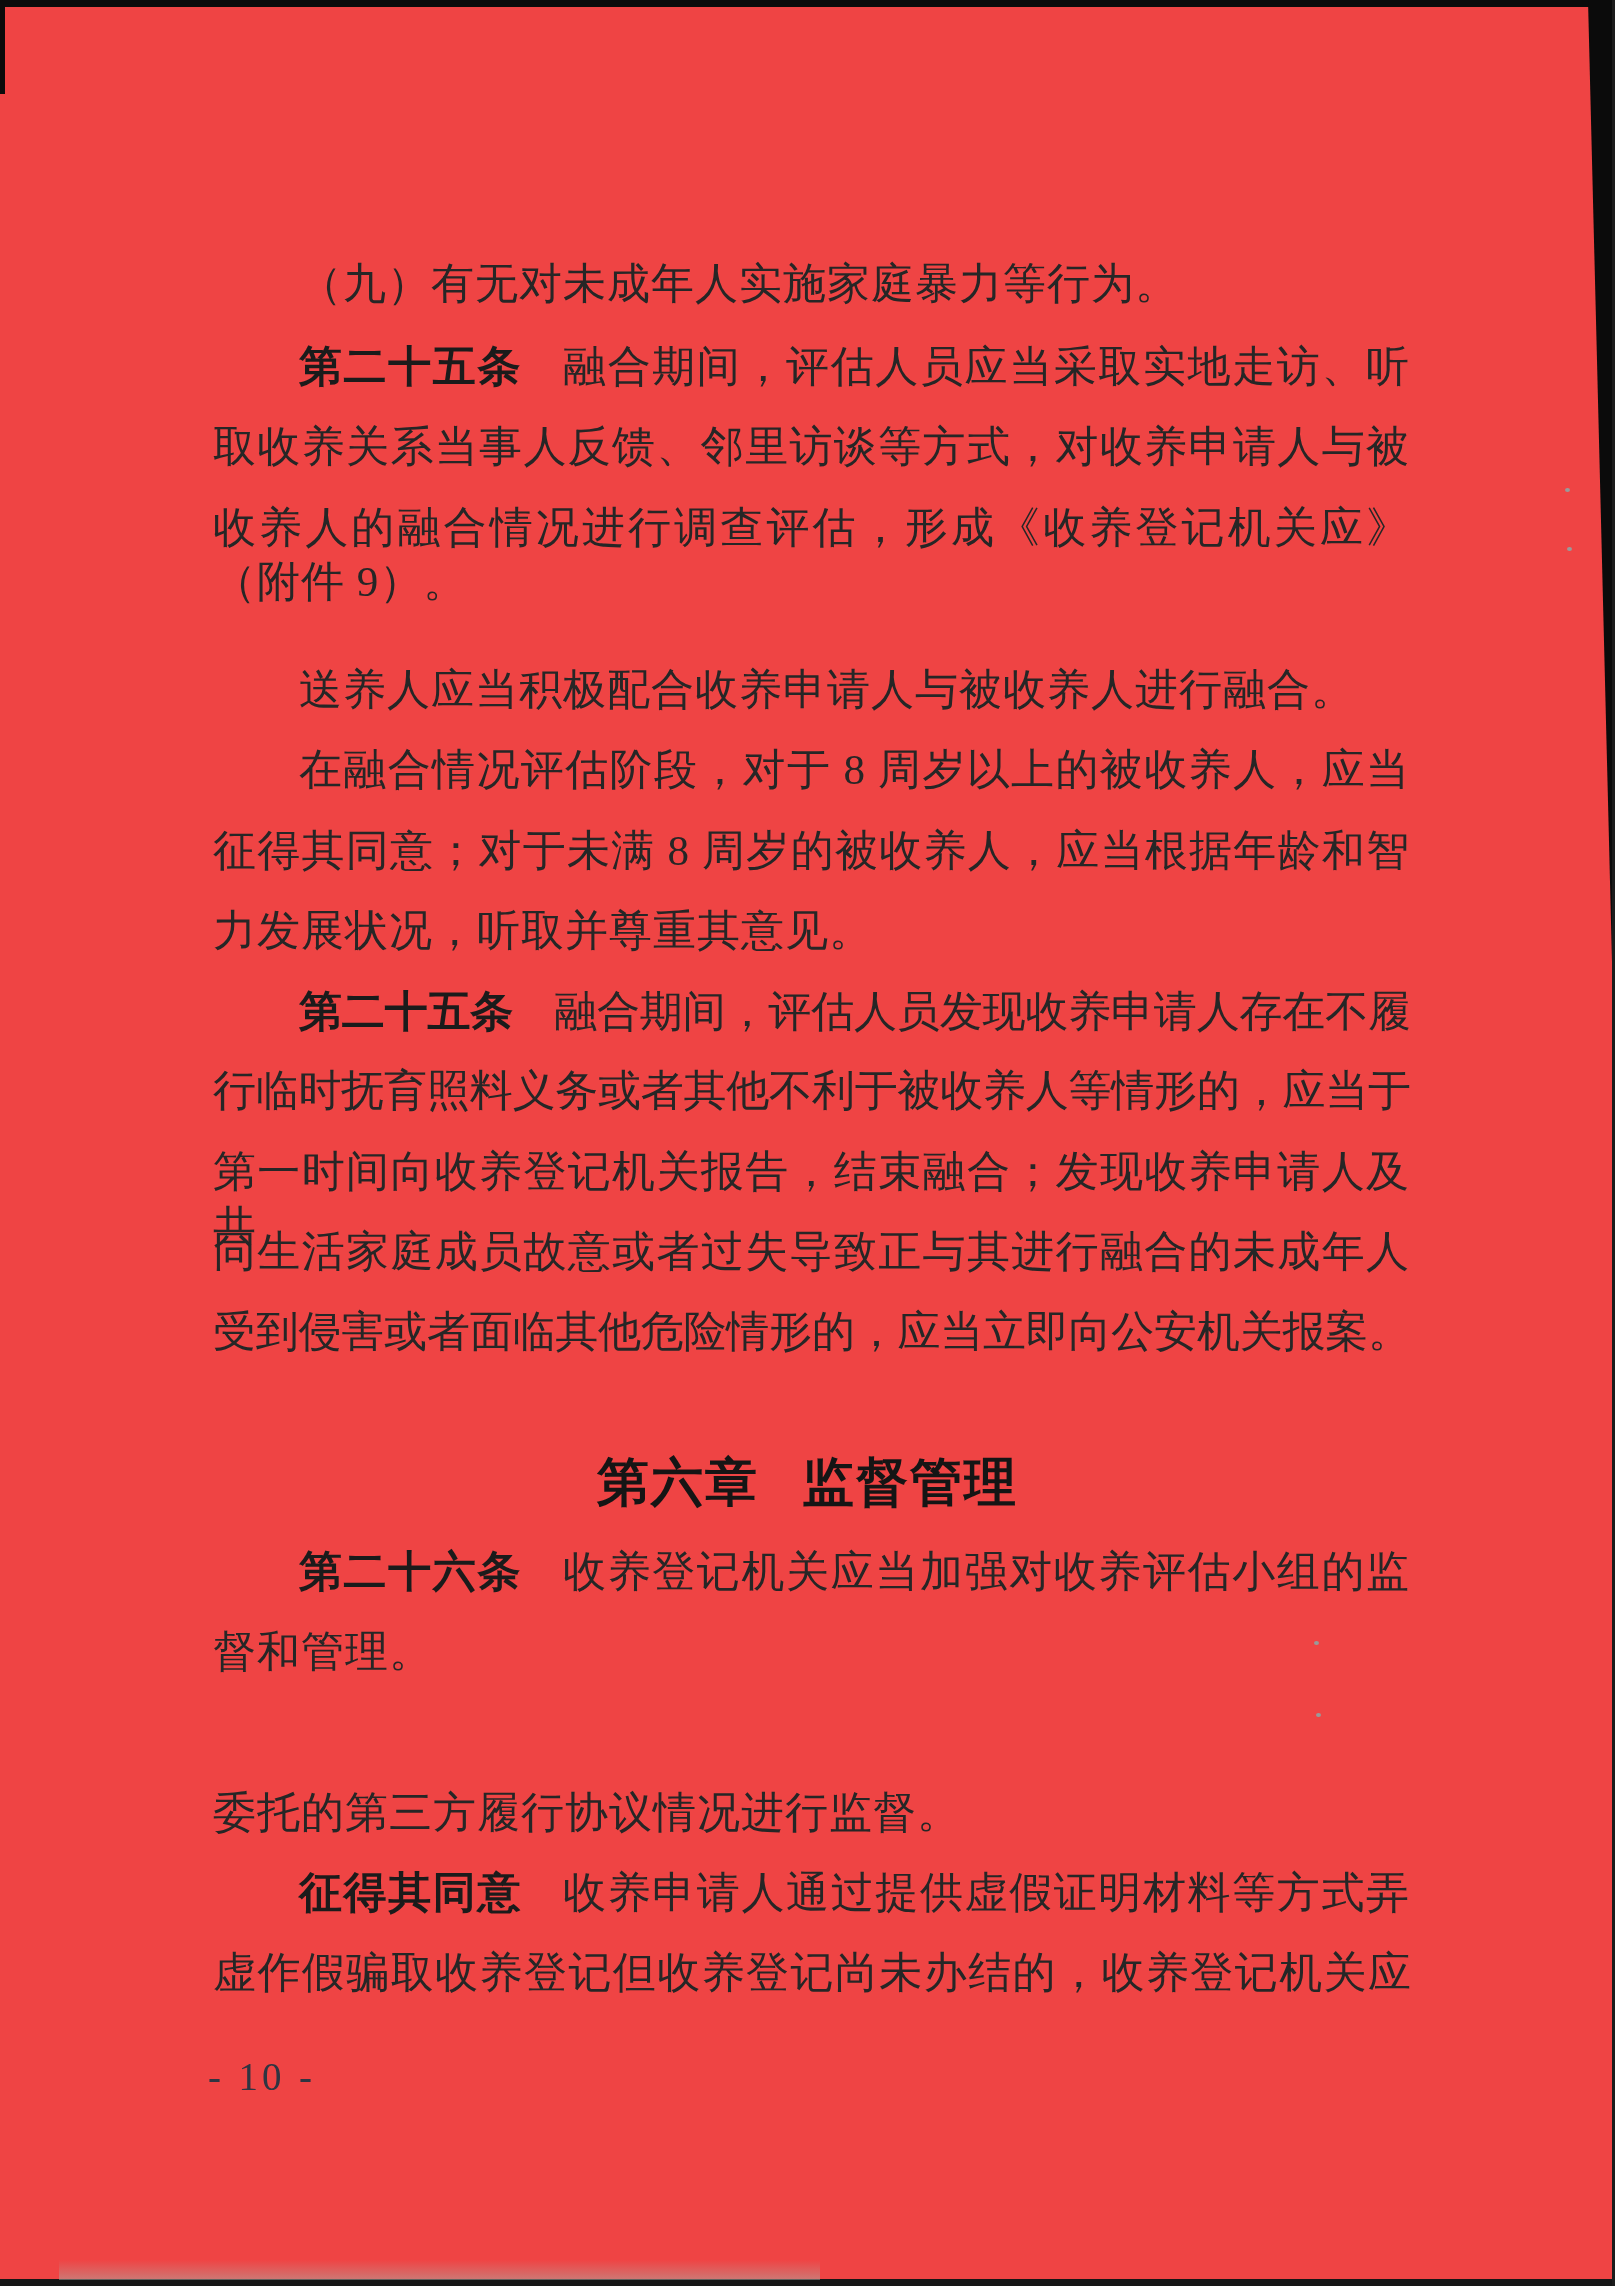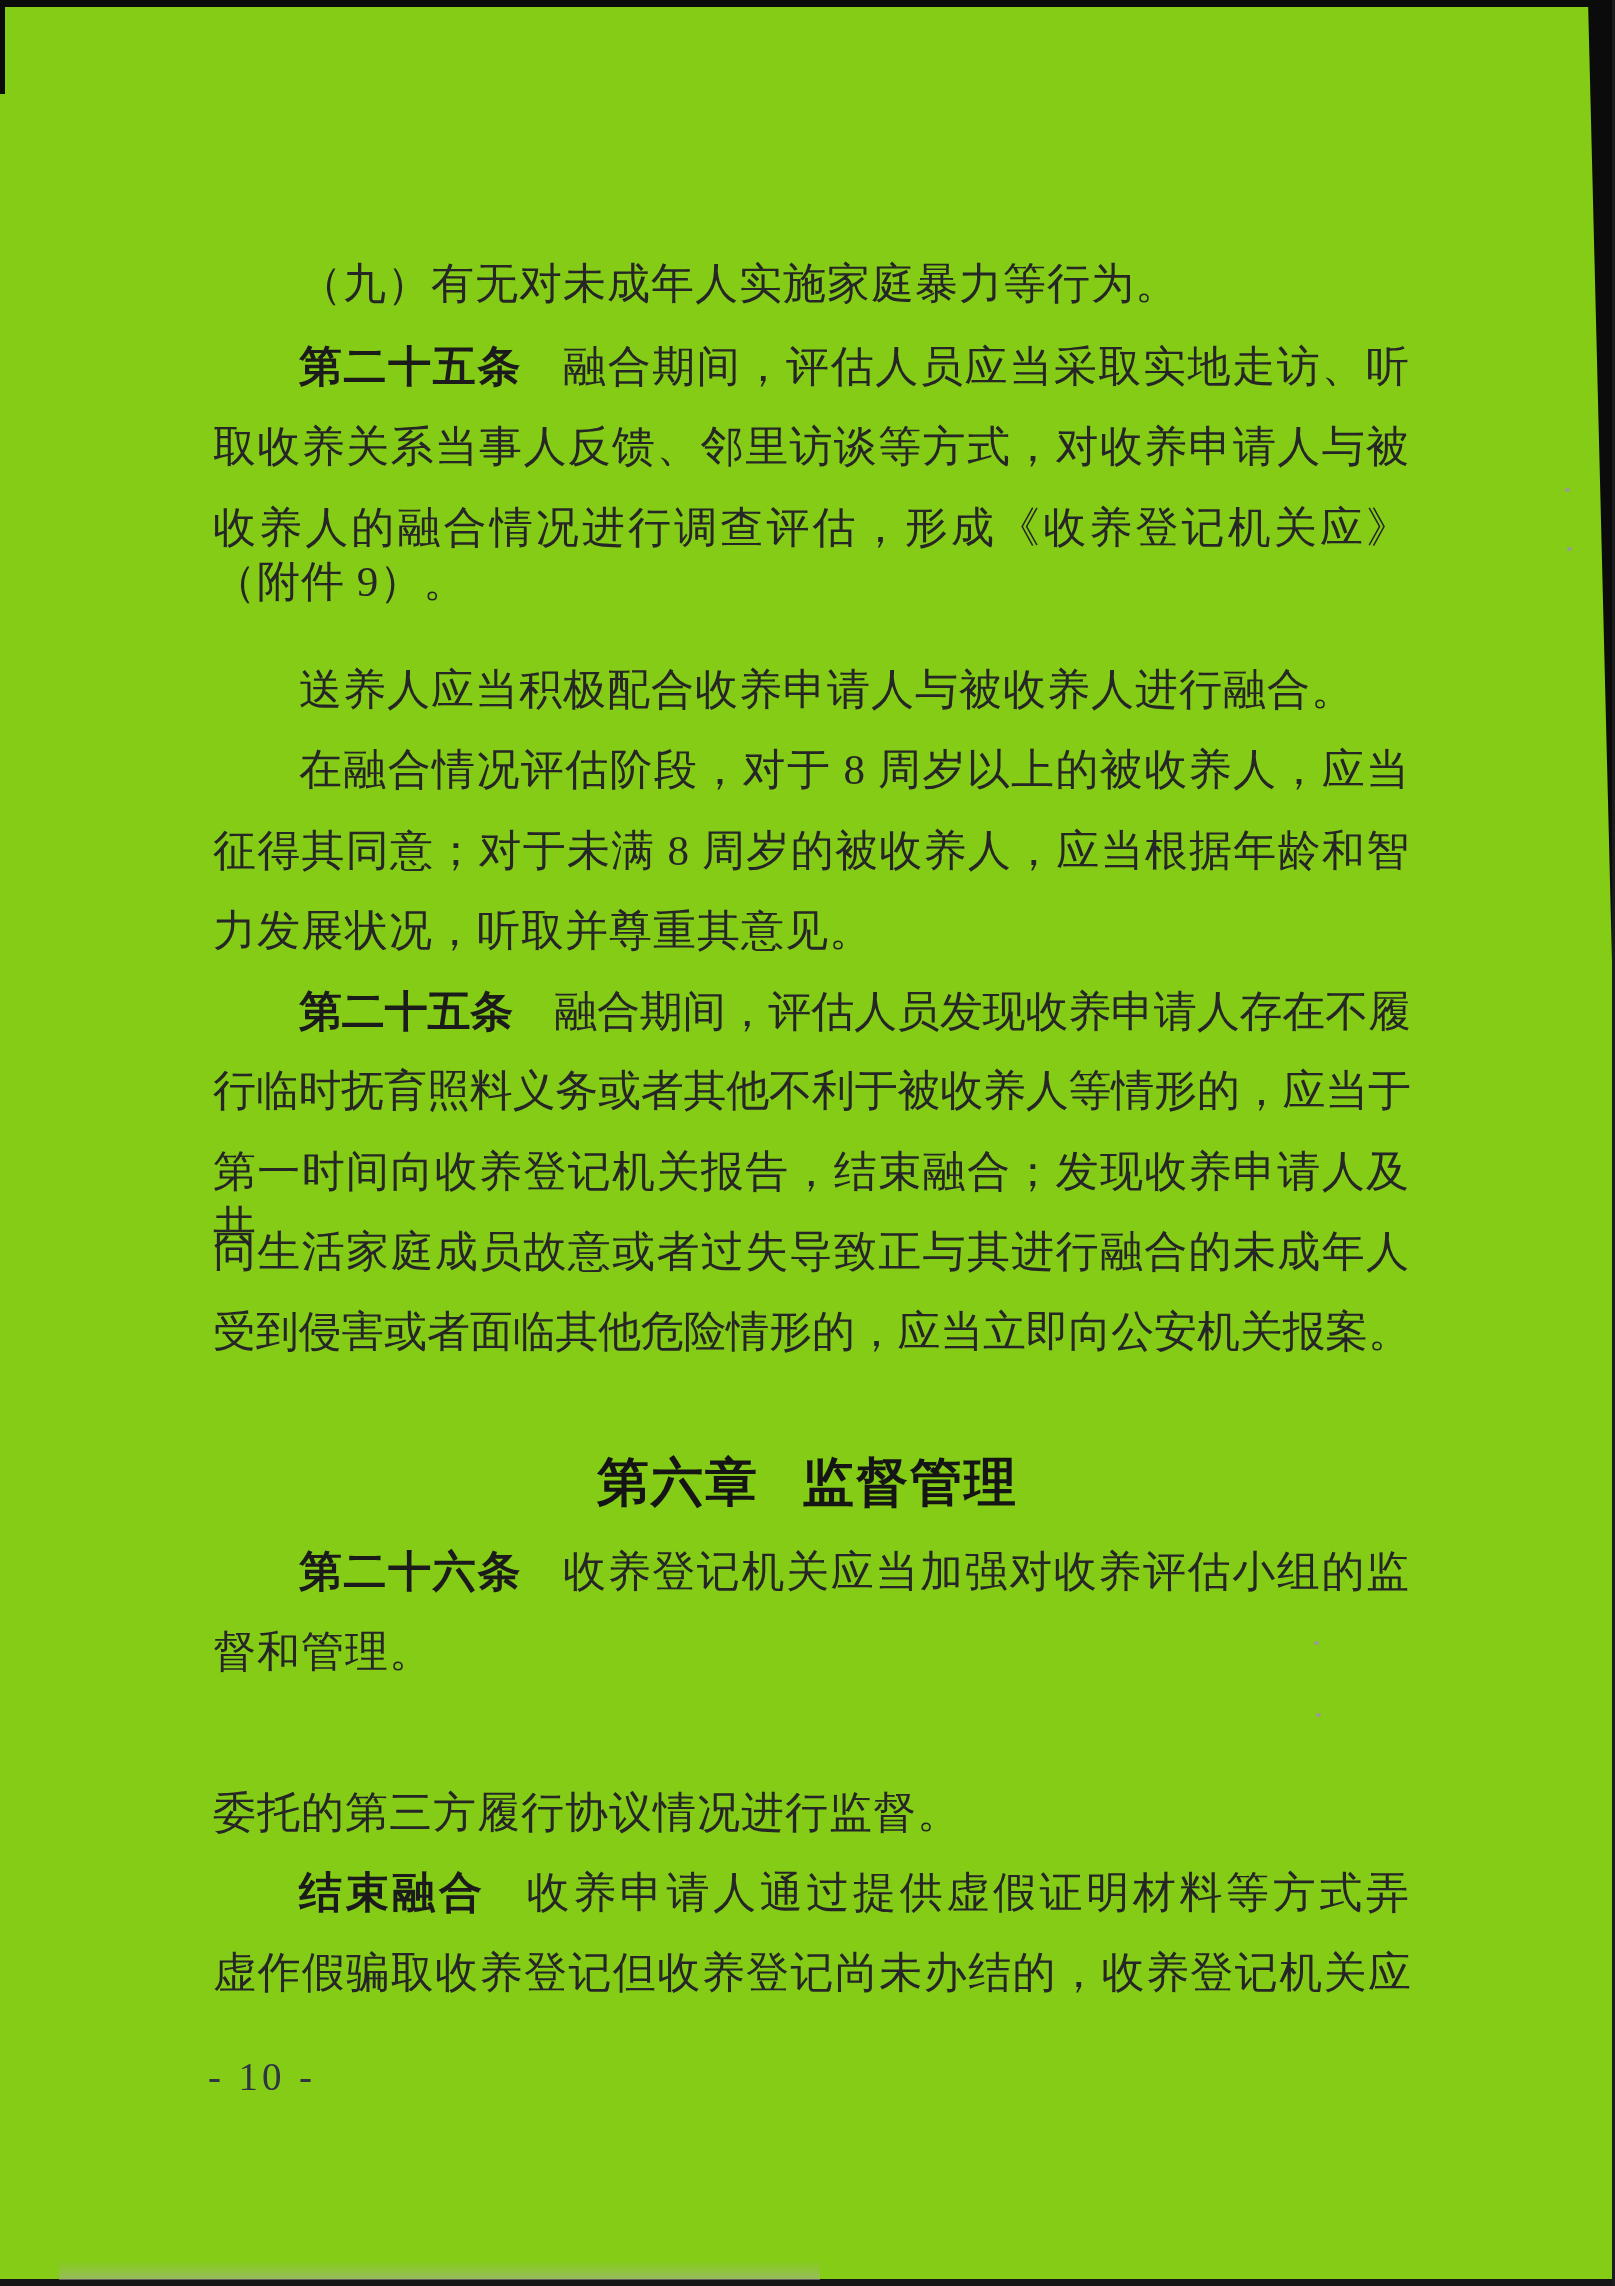--- a/index.html
+++ b/index.html
@@ -1,20 +1,20 @@
 <!DOCTYPE html>
 <html><head>
 <meta charset="utf-8">
 <style>
   html, body { margin: 0; padding: 0; background: #ffffff; }
   .page {
     position: relative;
     width: 1616px;
     height: 2287px;
-    background: #84cc16;
+    background: #ef4444;
     overflow: hidden;
     font-family: "Liberation Serif", "DejaVu Serif", serif;
     color: #262626;
   }
   
   .edge-top    { position: absolute; left: 0; top: 0; width: 1616px; height: 6.8px; background: #0b0b0b; }
   .edge-bottom { position: absolute; left: 0; top: 2279px; width: 1616px; height: 7.8px; background: #161616; }
   .edge-left   { position: absolute; left: 0; top: 0; width: 4.9px; height: 94px; background: #0b0b0b; }
   .edge-right-line  { position: absolute; left: 1612px; top: 0; width: 3.9px; height: 2287px; background: #1c1c1c; }
   .edge-right-wedge { position: absolute; left: 1588px; top: 0; width: 28px; height: 1122px; background: #0b0b0b;
@@ -106,21 +106,21 @@
   </div>
 
   <div class="line indent fill" style="top:1544px">
     <span class="term">第二十六条</span><span>收养登记机关应当加强对收养评估小组的监</span>
   </div>
 
   <div class="line" style="top:1624px">督和管理。</div>
   <div class="line" style="top:1785px">委托的第三方履行协议情况进行监督。</div>
 
   <div class="line indent fill" style="top:1865px">
-    <span class="term">结束融合</span><span>收养申请人通过提供虚假证明材料等方式弄</span>
+    <span class="term">征得其同意</span><span>收养申请人通过提供虚假证明材料等方式弄</span>
   </div>
 
   <div class="line fill tight" style="top:1945px">虚作假骗取收养登记但收养登记尚未办结的，收养登记机关应</div>
 
   <div class="pagenum">- 10 -</div>
 
 </div>
 
 
 </body></html>

